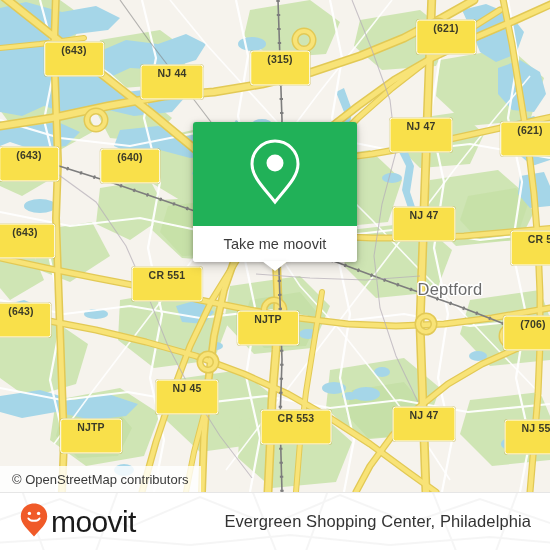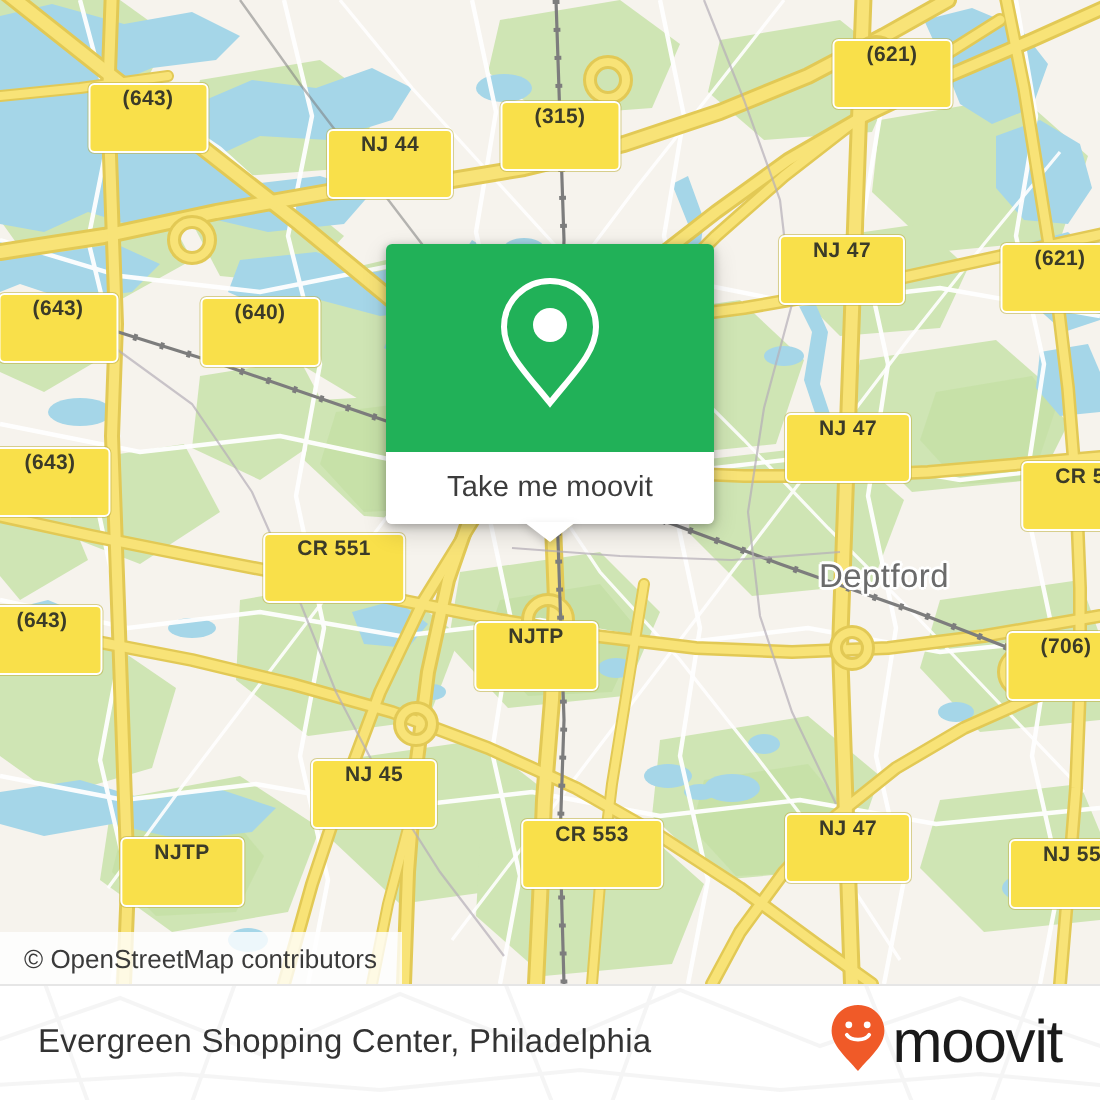--- a/index.html
+++ b/index.html
@@ -405,21 +405,21 @@
           <path d="M52,170 L96,202 L126,246 L148,296 L168,346 L192,392 L220,436 L252,478"></path>
           <path d="M352,0 L372,50 L390,100 L396,152 L382,204 L374,256 L380,308 L396,356 L418,402"></path>
           <path d="M256,274 L310,278 L366,280 L420,276"></path>
         </g>
 
       </g>
     </svg>
 
     <div id="shield-layer">
         <div class="shield" style="left: 74px; top: 59px;">(643)</div>
-        <div class="shield" style="left: 172px; top: 82px; margin-left: 23px;">NJ 44</div>
+        <div class="shield" style="left: 172px; top: 82px;">NJ 44</div>
         <div class="shield" style="left: 280px; top: 68px;">(315)</div>
         <div class="shield" style="left: 446px; top: 37px;">(621)</div>
         <div class="shield" style="left: 421px; top: 135px;">NJ 47</div>
         <div class="shield" style="left: 530px; top: 139px;">(621)</div>
         <div class="shield" style="left: 29px; top: 164px;">(643)</div>
         <div class="shield" style="left: 130px; top: 166px;">(640)</div>
         <div class="shield" style="left: 424px; top: 224px;">NJ 47</div>
         <div class="shield" style="left: 25px; top: 241px;">(643)</div>
         <div class="shield" style="left: 540px; top: 248px;">CR 5</div>
         <div class="shield" style="left: 167px; top: 284px;">CR 551</div>
@@ -427,21 +427,21 @@
         <div class="shield" style="left: 21px; top: 320px;">(643)</div>
         <div class="shield" style="left: 533px; top: 333px;">(706)</div>
         <div class="shield" style="left: 187px; top: 397px;">NJ 45</div>
         <div class="shield" style="left: 424px; top: 424px;">NJ 47</div>
         <div class="shield" style="left: 296px; top: 427px;">CR 553</div>
         <div class="shield" style="left: 91px; top: 436px;">NJTP</div>
         <div class="shield" style="left: 536px; top: 437px;">NJ 55</div>
       </div>
 
     <div id="place-layer">
-        <div class="place-label" style="left: 442px; top: 289px;">Deptford</div>
+        <div class="place-label" style="left: 430px; top: 289px; padding-left: 40px;">Deptford</div>
       </div>
 
     <div id="popup">
       <div id="popup-hero">
         <span class="pin-glyph">
           <svg width="56" height="68" viewBox="0 0 56 68" aria-hidden="true">
             <path d="M28 3 C15.3 3 5 13.3 5 26 C5 39 17 50 28 64 C39 50 51 39 51 26 C51 13.3 40.7 3 28 3 Z" fill="none" stroke="#ffffff" stroke-width="3"></path>
             <circle cx="28" cy="25" r="8.5" fill="#ffffff"></circle>
           </svg>
         </span>
@@ -464,29 +464,29 @@
         <path d="M20,-8 L44,58"></path>
         <path d="M120,-8 L96,58"></path>
         <path d="M250,-8 L276,58"></path>
         <path d="M330,-8 L306,58"></path>
         <path d="M430,-8 L456,58"></path>
         <path d="M520,-8 L496,58"></path>
         <path d="M-10,50 L90,44 L190,52 L290,42 L390,52 L490,44 L556,50"></path>
       </g>
     </svg>
 
-    <div id="footer-title">Evergreen Shopping Center, Philadelphia</div>
-
     <div id="brand">
       <span>
         <svg width="30" height="36" viewBox="0 0 30 36" aria-hidden="true">
           <path d="M15 1.5 C7.5 1.5 1.8 7.2 1.8 14.4 C1.8 21.6 9 27.6 15 34.5
                    C21 27.6 28.2 21.6 28.2 14.4 C28.2 7.2 22.5 1.5 15 1.5 Z" fill="#f05a28"></path>
           <circle cx="10.4" cy="11.4" r="1.7" fill="#ffffff"></circle>
           <circle cx="19.6" cy="11.4" r="1.7" fill="#ffffff"></circle>
           <path d="M9.4 16.4 C11.4 19.6 18.6 19.6 20.6 16.4" fill="none" stroke="#ffffff" stroke-width="1.9" stroke-linecap="round"></path>
         </svg>
       </span>
       <span id="brand-wordmark">moovit</span>
     </div>
+
+    <div id="footer-title">Evergreen Shopping Center, Philadelphia</div>
   </div>
 
 </div>
 
 </body></html>

